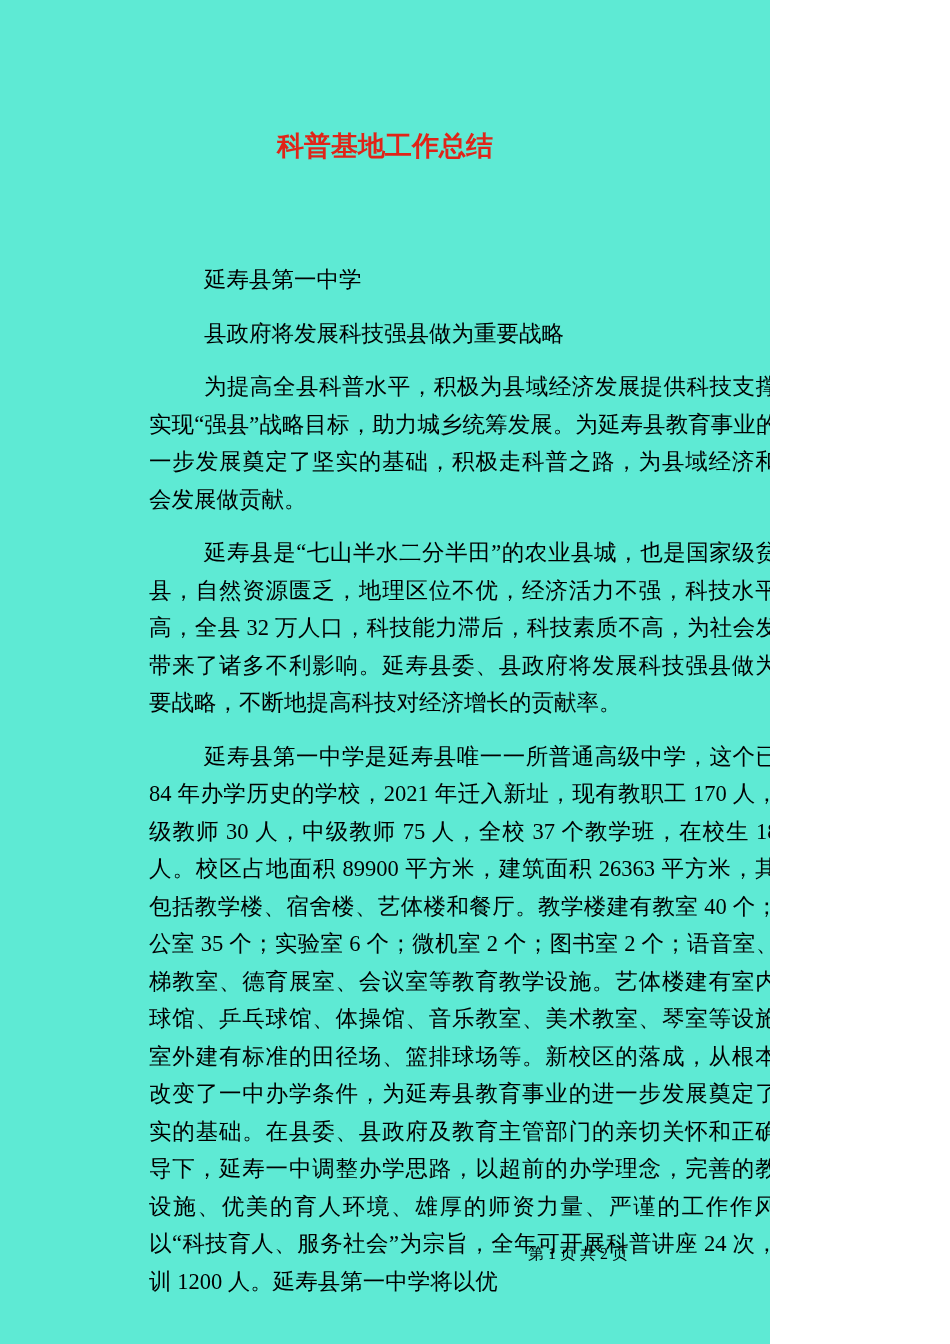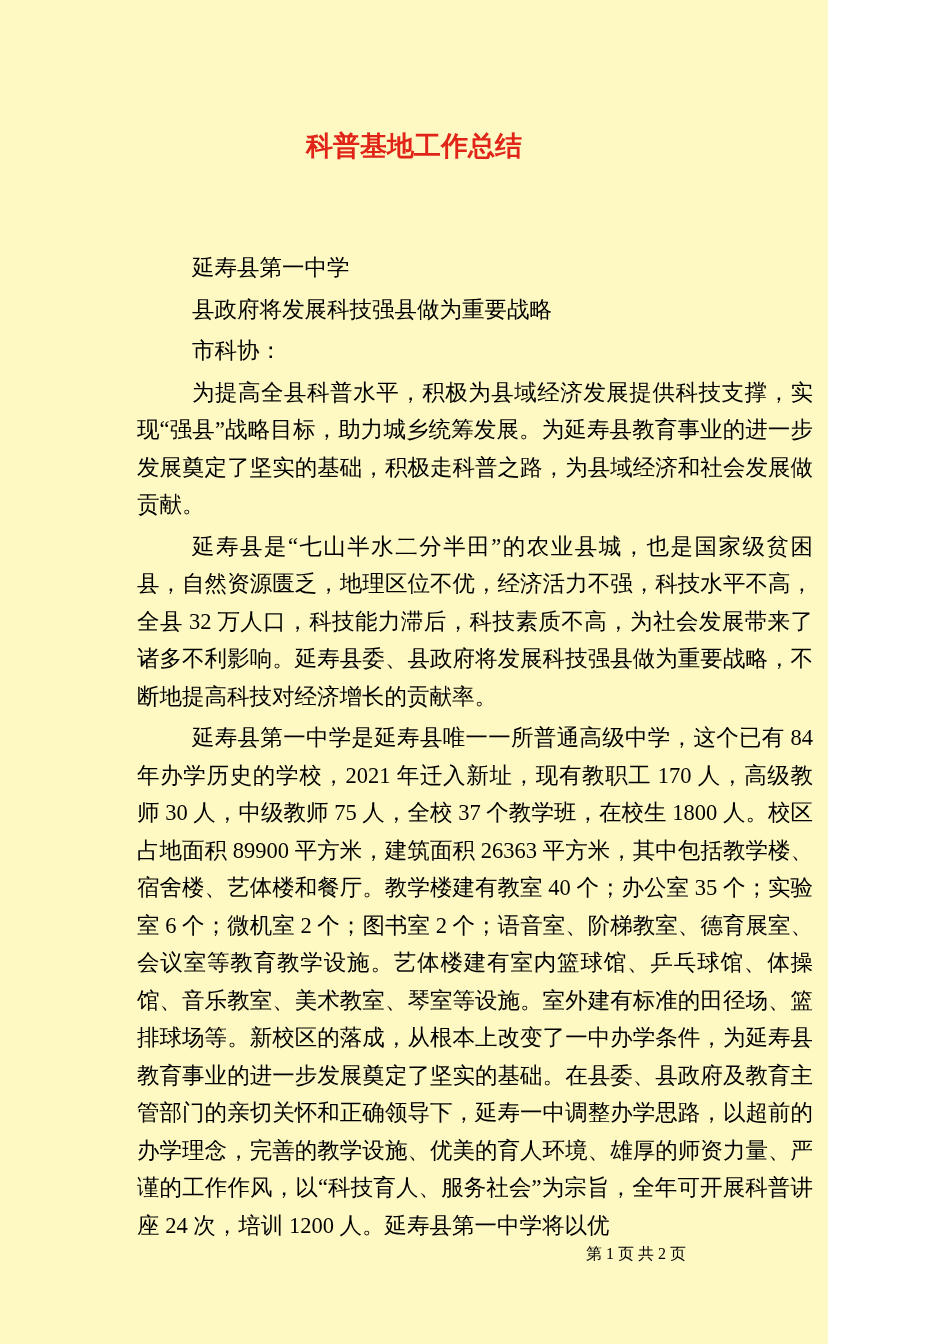--- a/index.html
+++ b/index.html
@@ -2,23 +2,23 @@
 <html><head>
 <meta charset="utf-8">
 <style>
   html, body {
     margin: 0;
     padding: 0;
     background: #ffffff;
   }
   .page {
     position: relative;
-    width: 828px;
+    width: 770px;
     height: 1344px;
-    background: #fef9c3;
+    background: #5eead4;
     overflow: hidden;
     font-family: "Liberation Serif", "DejaVu Serif", serif;
     color: #000000;
   }
   .doc-title {
     position: absolute;
     top: 128px;
     left: 0;
     width: 100%;
     margin: 0;
@@ -33,21 +33,21 @@
     top: 245px;
     left: 133px;
     width: 684px;
     font-size: 22.5px;
     line-height: 37.5px;
     text-align: justify;
     text-justify: inter-ideograph;
     color: #000000;
   }
   .doc-body p {
-    margin: 4px;
+    margin: 16px;
     padding: 0;
     text-indent: 55px;
     word-break: break-all;
   }
   .page-footer {
     position: absolute;
     top: 1244px;
     right: 142px;
     font-size: 16px;
     line-height: 20px;
@@ -57,21 +57,20 @@
 </head>
 <body>
 
 <div class="page">
 
   <h1 class="doc-title" style="color: rgb(224, 36, 24);">科普基地工作总结</h1>
 
   <div class="doc-body">
     <p>延寿县第一中学</p>
     <p>县政府将发展科技强县做为重要战略</p>
-    <p>市科协：</p>
     <p>为提高全县科普水平，积极为县域经济发展提供科技支撑，实现“强县”战略目标，助力城乡统筹发展。为延寿县教育事业的进一步发展奠定了坚实的基础，积极走科普之路，为县域经济和社会发展做贡献。</p>
     <p>延寿县是“七山半水二分半田”的农业县城，也是国家级贫困县，自然资源匮乏，地理区位不优，经济活力不强，科技水平不高，全县 32 万人口，科技能力滞后，科技素质不高，为社会发展带来了诸多不利影响。延寿县委、县政府将发展科技强县做为重要战略，不断地提高科技对经济增长的贡献率。</p>
     <p>延寿县第一中学是延寿县唯一一所普通高级中学，这个已有 84 年办学历史的学校，2021 年迁入新址，现有教职工 170 人，高级教师 30 人，中级教师 75 人，全校 37 个教学班，在校生 1800 人。校区占地面积 89900 平方米，建筑面积 26363 平方米，其中包括教学楼、宿舍楼、艺体楼和餐厅。教学楼建有教室 40 个；办公室 35 个；实验室 6 个；微机室 2 个；图书室 2 个；语音室、阶梯教室、德育展室、会议室等教育教学设施。艺体楼建有室内篮球馆、乒乓球馆、体操馆、音乐教室、美术教室、琴室等设施。室外建有标准的田径场、篮排球场等。新校区的落成，从根本上改变了一中办学条件，为延寿县教育事业的进一步发展奠定了坚实的基础。在县委、县政府及教育主管部门的亲切关怀和正确领导下，延寿一中调整办学思路，以超前的办学理念，完善的教学设施、优美的育人环境、雄厚的师资力量、严谨的工作作风，以“科技育人、服务社会”为宗旨，全年可开展科普讲座 24 次，培训 1200 人。延寿县第一中学将以优</p>
   </div>
 
   <div class="page-footer">第 1 页 共 2 页</div>
 
 </div>
 
 </body></html>

